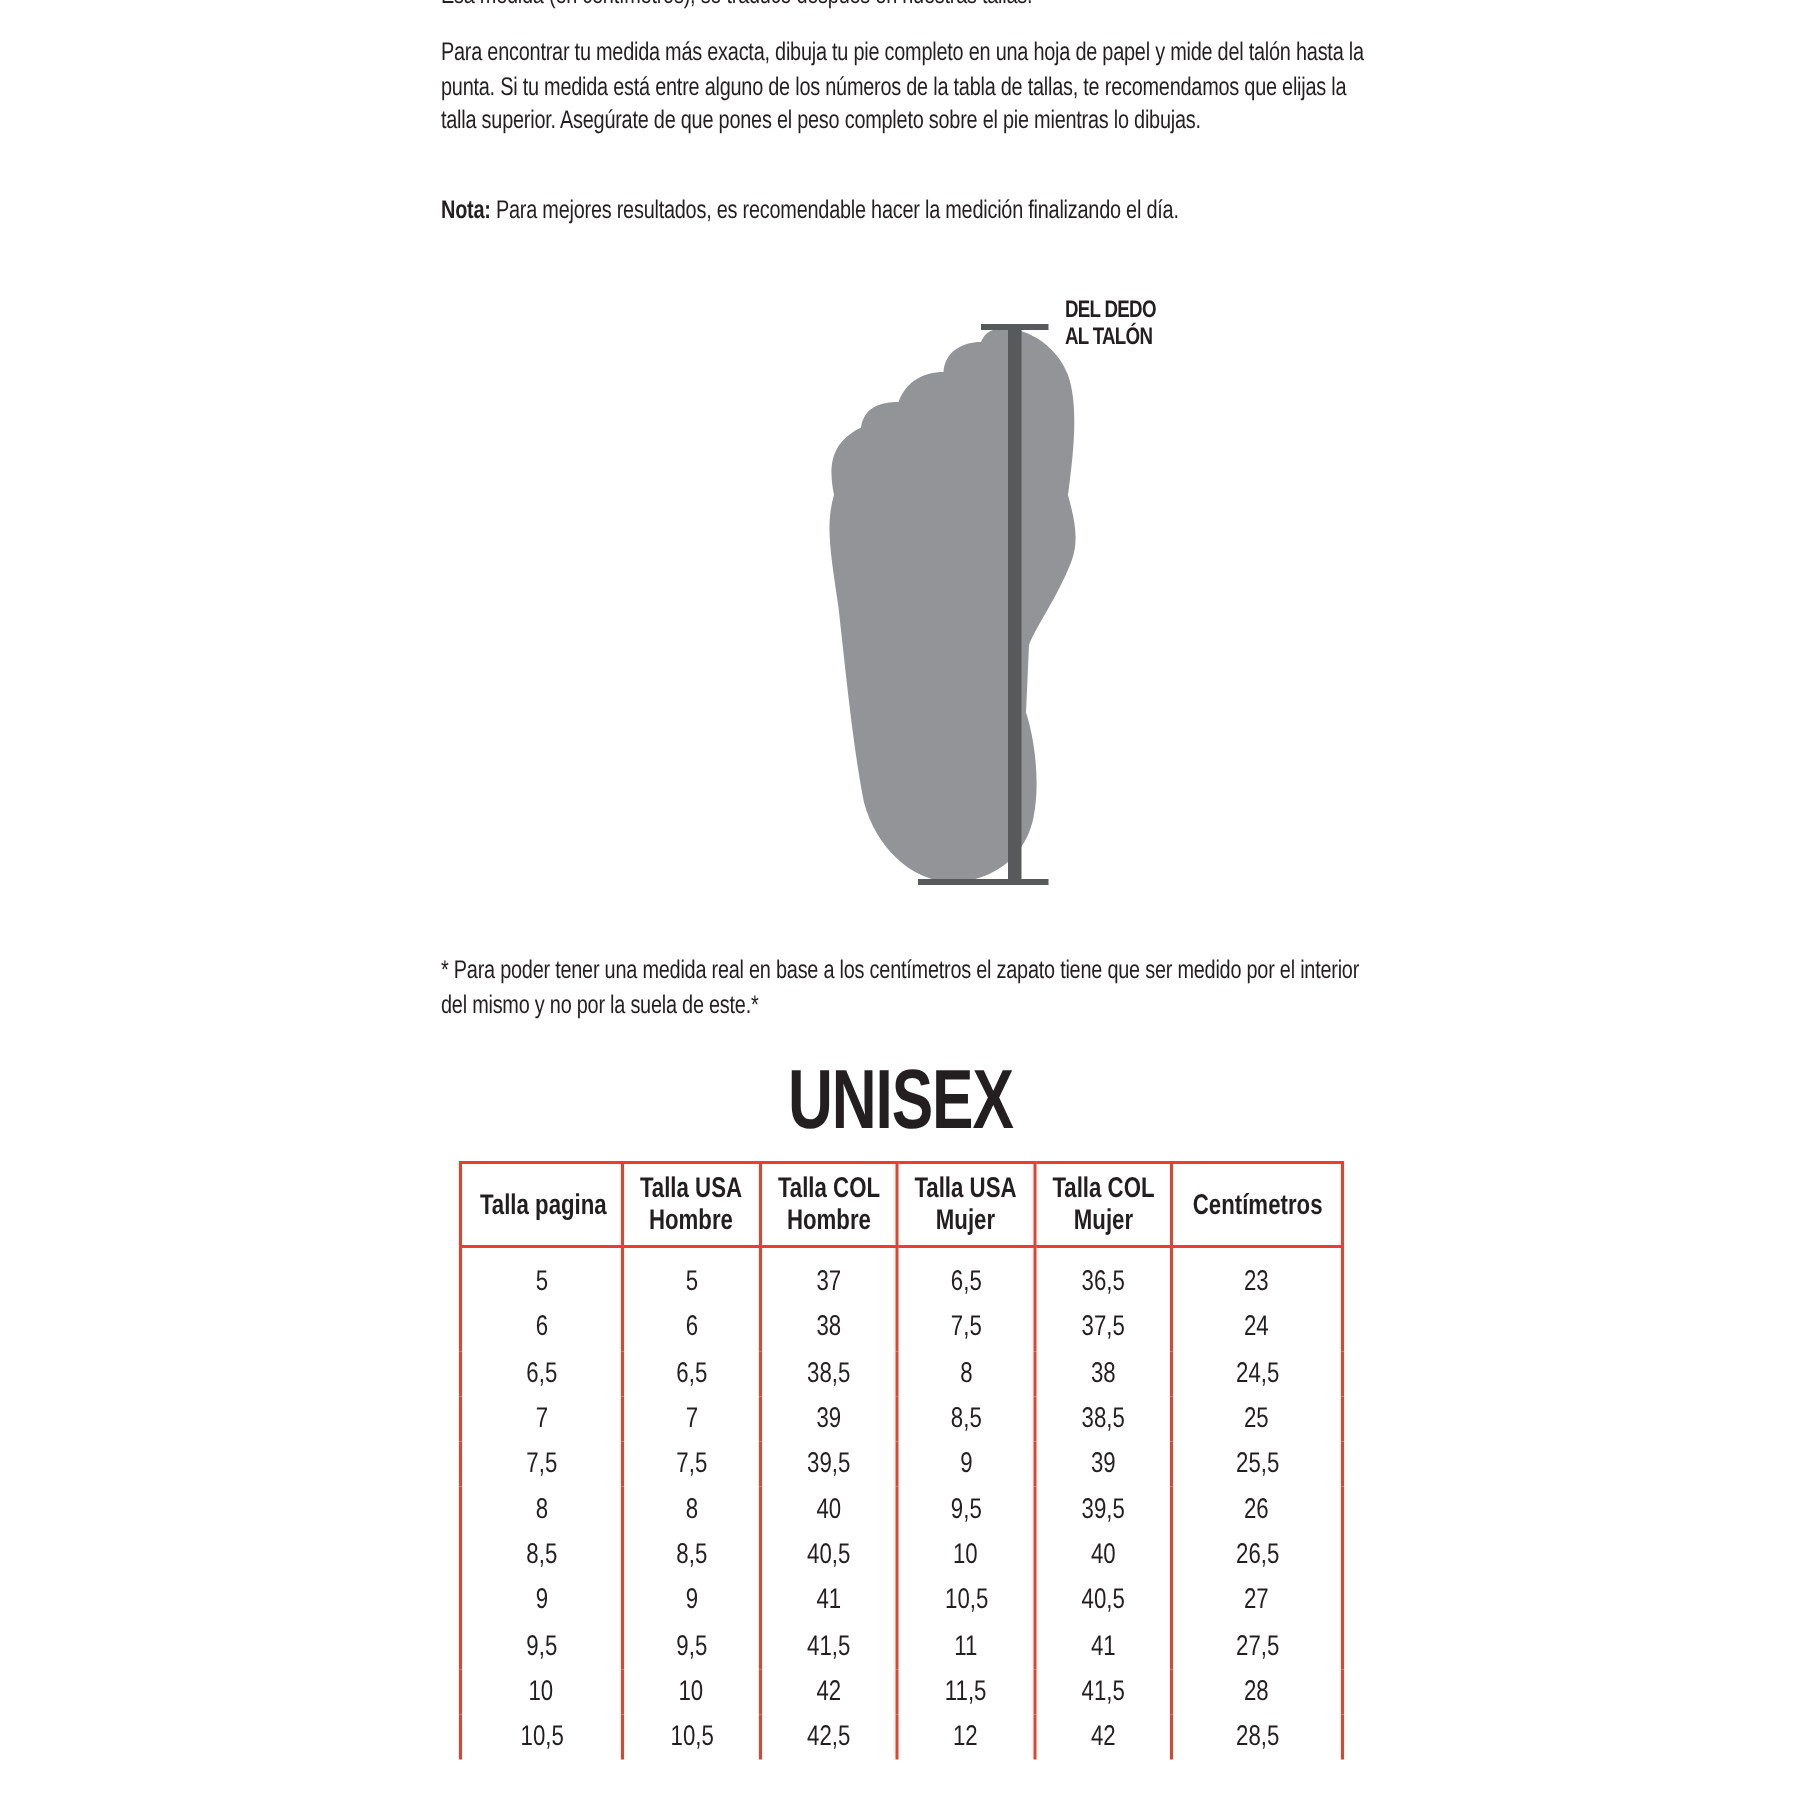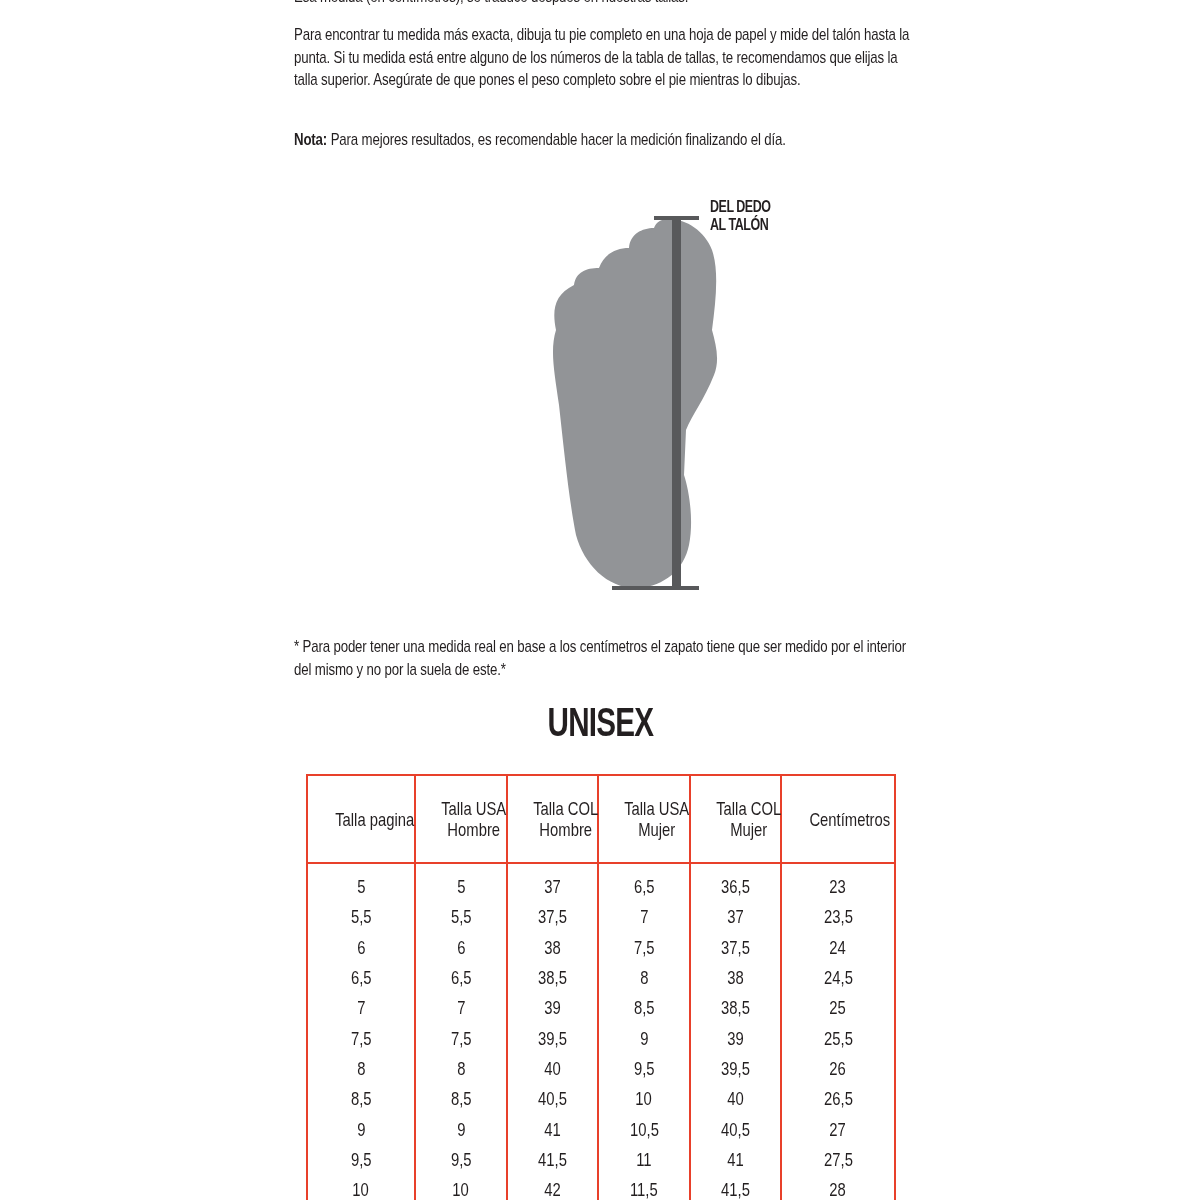--- a/index.html
+++ b/index.html
@@ -22,31 +22,31 @@
 
   .foot-wrap { position: absolute; left: 544px; top: 190px; width: 240px; height: 410px; }
   .foot-label {
     position: absolute; left: 166px; top: 8px; font-weight: bold; font-size: 16px;
     line-height: 18px; letter-spacing: -0.6px; transform: scaleX(0.78); transform-origin: left top;
     white-space: nowrap;
   }
 
   .title {
     position: absolute; left: 0; width: 1200px; top: 700px; text-align: center;
-    font-weight: bold; font-size: 40px; letter-spacing: -1px;
+    font-weight: bold; font-size: 56px; letter-spacing: -1px;
   }
   .title span { display: inline-block; transform: scaleX(0.74); }
 
   table.sizes {
     position: absolute; left: 306px; top: 774px; width: 588px;
     border-collapse: collapse; table-layout: fixed;
   }
   table.sizes th {
-    border: 2px solid #e8402a; height: 54px; font-weight: normal;
-    font-size: 19px; line-height: 21px; padding: 16px; vertical-align: middle;
+    border: 2px solid #e8402a; height: 54px; font-weight: bold;
+    font-size: 19px; line-height: 21px; padding: 0; vertical-align: middle;
   }
   table.sizes td {
     border-left: 2px solid #e8402a; border-right: 2px solid #e8402a;
     text-align: center; font-size: 19px; height: 30.3px; padding: 0;
   }
   table.sizes tr.first td { padding-top: 8px; }
   .sq { display: inline-block; transform: scaleX(0.78); white-space: nowrap; }
   col.c1 { width: 108px; } col.c2 { width: 92px; } col.c3 { width: 91px; }
   col.c4 { width: 92px; } col.c5 { width: 91px; } col.c6 { width: 114px; }
 </style>
@@ -117,28 +117,20 @@
   <tbody id="size-rows">
       <tr class="first">
         <td><span class="sq">5</span></td>
         <td><span class="sq">5</span></td>
         <td><span class="sq">37</span></td>
         <td><span class="sq">6,5</span></td>
         <td><span class="sq">36,5</span></td>
         <td><span class="sq">23</span></td>
       </tr>
       <tr>
-        <td><span class="sq">5,5</span></td>
-        <td><span class="sq">5,5</span></td>
-        <td><span class="sq">37,5</span></td>
-        <td><span class="sq">7</span></td>
-        <td><span class="sq">37</span></td>
-        <td><span class="sq">23,5</span></td>
-      </tr>
-      <tr>
         <td><span class="sq">6</span></td>
         <td><span class="sq">6</span></td>
         <td><span class="sq">38</span></td>
         <td><span class="sq">7,5</span></td>
         <td><span class="sq">37,5</span></td>
         <td><span class="sq">24</span></td>
       </tr>
       <tr>
         <td><span class="sq">6,5</span></td>
         <td><span class="sq">6,5</span></td>

